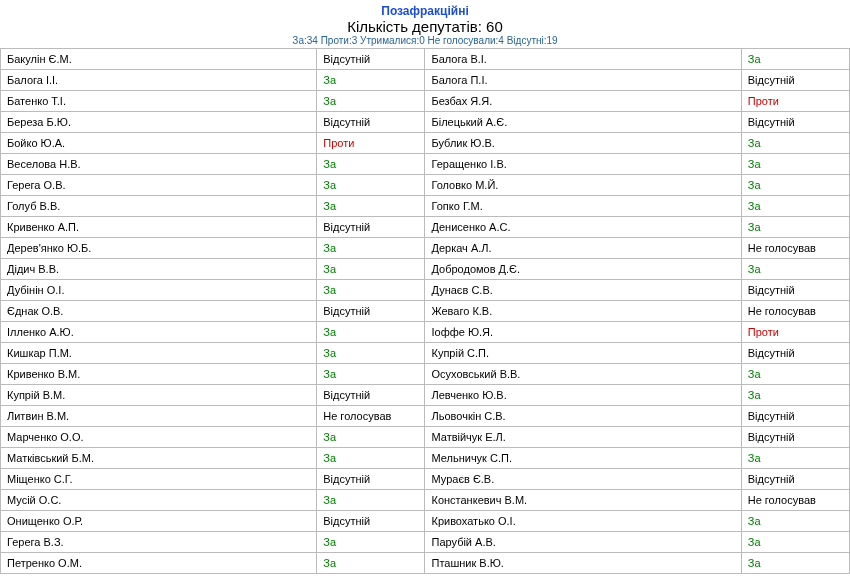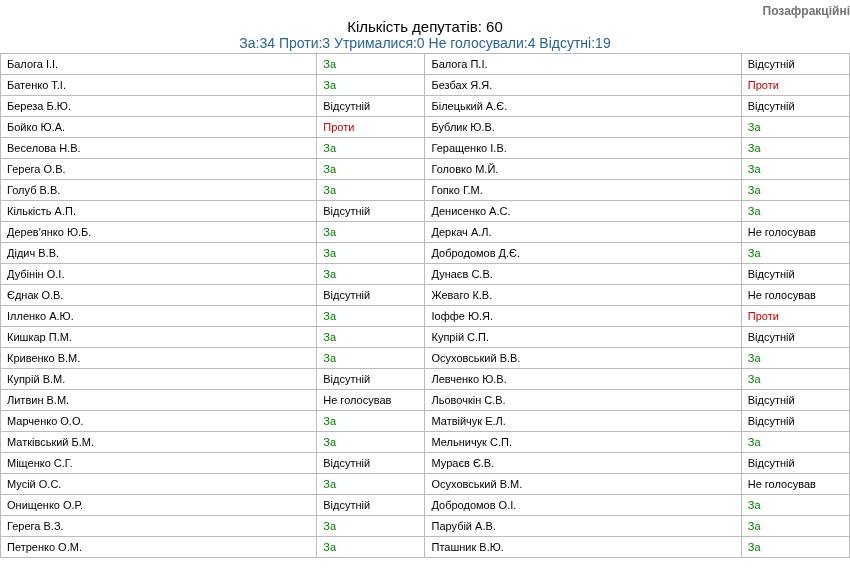--- a/index.html
+++ b/index.html
@@ -14,29 +14,28 @@
     width: 850px;
     margin: 0 auto;
   }
   .header {
     text-align: center;
     padding: 4px 0 2px 0;
   }
   .title {
     font-weight: bold;
     font-size: 12px;
-    color: #737373;
-    text-align: right;
+    color: #1d4ed8;
   }
   .subtitle {
     font-size: 15px;
     color: #000;
   }
   .summary {
-    font-size: 14px;
+    font-size: 10px;
     color: #2a6496;
   }
   .summary a {
     color: #2a6496;
     text-decoration: none;
     cursor: pointer;
   }
   table {
     width: 100%;
     border-collapse: collapse;
@@ -72,20 +71,26 @@
       <a>За:34</a>
       <a>Проти:3</a>
       <a>Утрималися:0</a>
       <a>Не голосували:4</a>
       <a>Відсутні:19</a>
     </div>
   </div>
   <table>
     <tbody id="vote-body">
         <tr>
+          <td class="name">Бакулін Є.М.</td>
+          <td class="vote v-absent">Відсутній</td>
+          <td class="name">Балога В.І.</td>
+          <td class="vote v-for">За</td>
+        </tr>
+        <tr>
           <td class="name">Балога І.І.</td>
           <td class="vote v-for">За</td>
           <td class="name">Балога П.І.</td>
           <td class="vote v-absent">Відсутній</td>
         </tr>
         <tr>
           <td class="name">Батенко Т.І.</td>
           <td class="vote v-for">За</td>
           <td class="name">Безбах Я.Я.</td>
           <td class="vote v-against">Проти</td>
@@ -114,21 +119,21 @@
           <td class="name">Головко М.Й.</td>
           <td class="vote v-for">За</td>
         </tr>
         <tr>
           <td class="name">Голуб В.В.</td>
           <td class="vote v-for">За</td>
           <td class="name">Гопко Г.М.</td>
           <td class="vote v-for">За</td>
         </tr>
         <tr>
-          <td class="name">Кількість А.П.</td>
+          <td class="name">Кривенко А.П.</td>
           <td class="vote v-absent">Відсутній</td>
           <td class="name">Денисенко А.С.</td>
           <td class="vote v-for">За</td>
         </tr>
         <tr>
           <td class="name">Дерев'янко Ю.Б.</td>
           <td class="vote v-for">За</td>
           <td class="name">Деркач А.Л.</td>
           <td class="vote v-novote">Не голосував</td>
         </tr>
@@ -194,27 +199,27 @@
         </tr>
         <tr>
           <td class="name">Міщенко С.Г.</td>
           <td class="vote v-absent">Відсутній</td>
           <td class="name">Мураєв Є.В.</td>
           <td class="vote v-absent">Відсутній</td>
         </tr>
         <tr>
           <td class="name">Мусій О.С.</td>
           <td class="vote v-for">За</td>
-          <td class="name">Осуховський В.М.</td>
+          <td class="name">Констанкевич В.М.</td>
           <td class="vote v-novote">Не голосував</td>
         </tr>
         <tr>
           <td class="name">Онищенко О.Р.</td>
           <td class="vote v-absent">Відсутній</td>
-          <td class="name">Добродомов О.І.</td>
+          <td class="name">Кривохатько О.І.</td>
           <td class="vote v-for">За</td>
         </tr>
         <tr>
           <td class="name">Герега В.З.</td>
           <td class="vote v-for">За</td>
           <td class="name">Парубій А.В.</td>
           <td class="vote v-for">За</td>
         </tr>
         <tr>
           <td class="name">Петренко О.М.</td>

